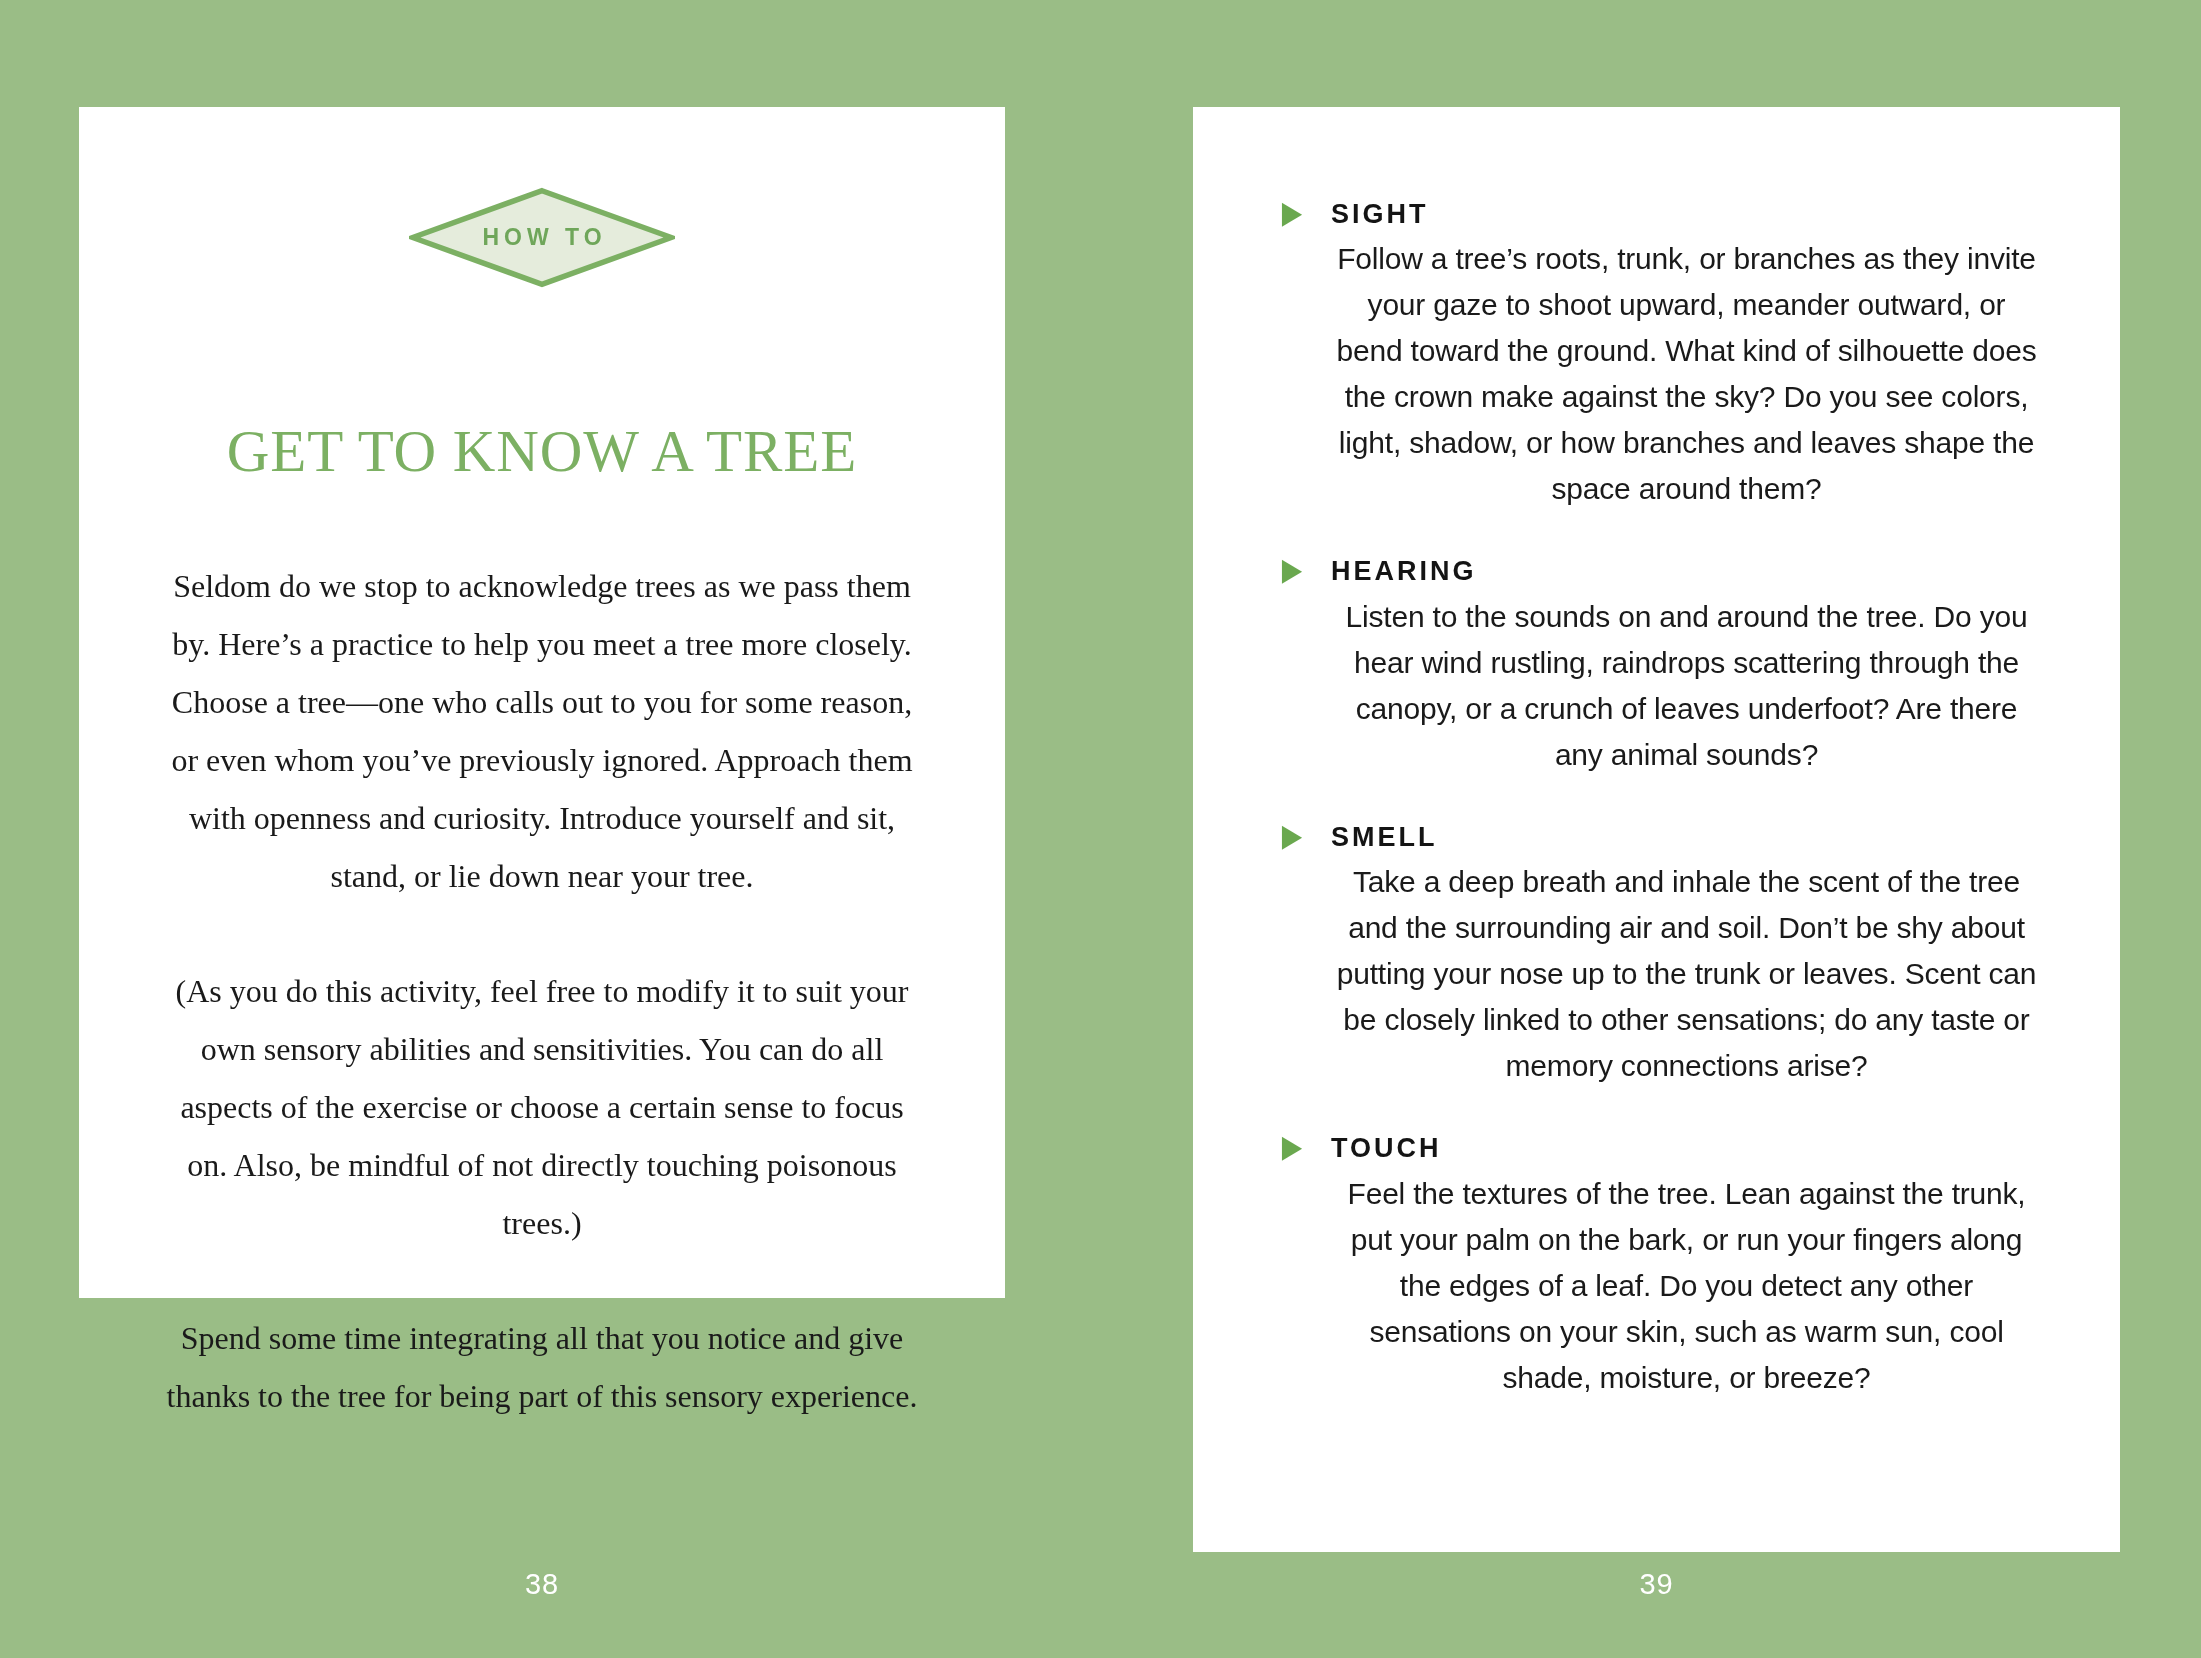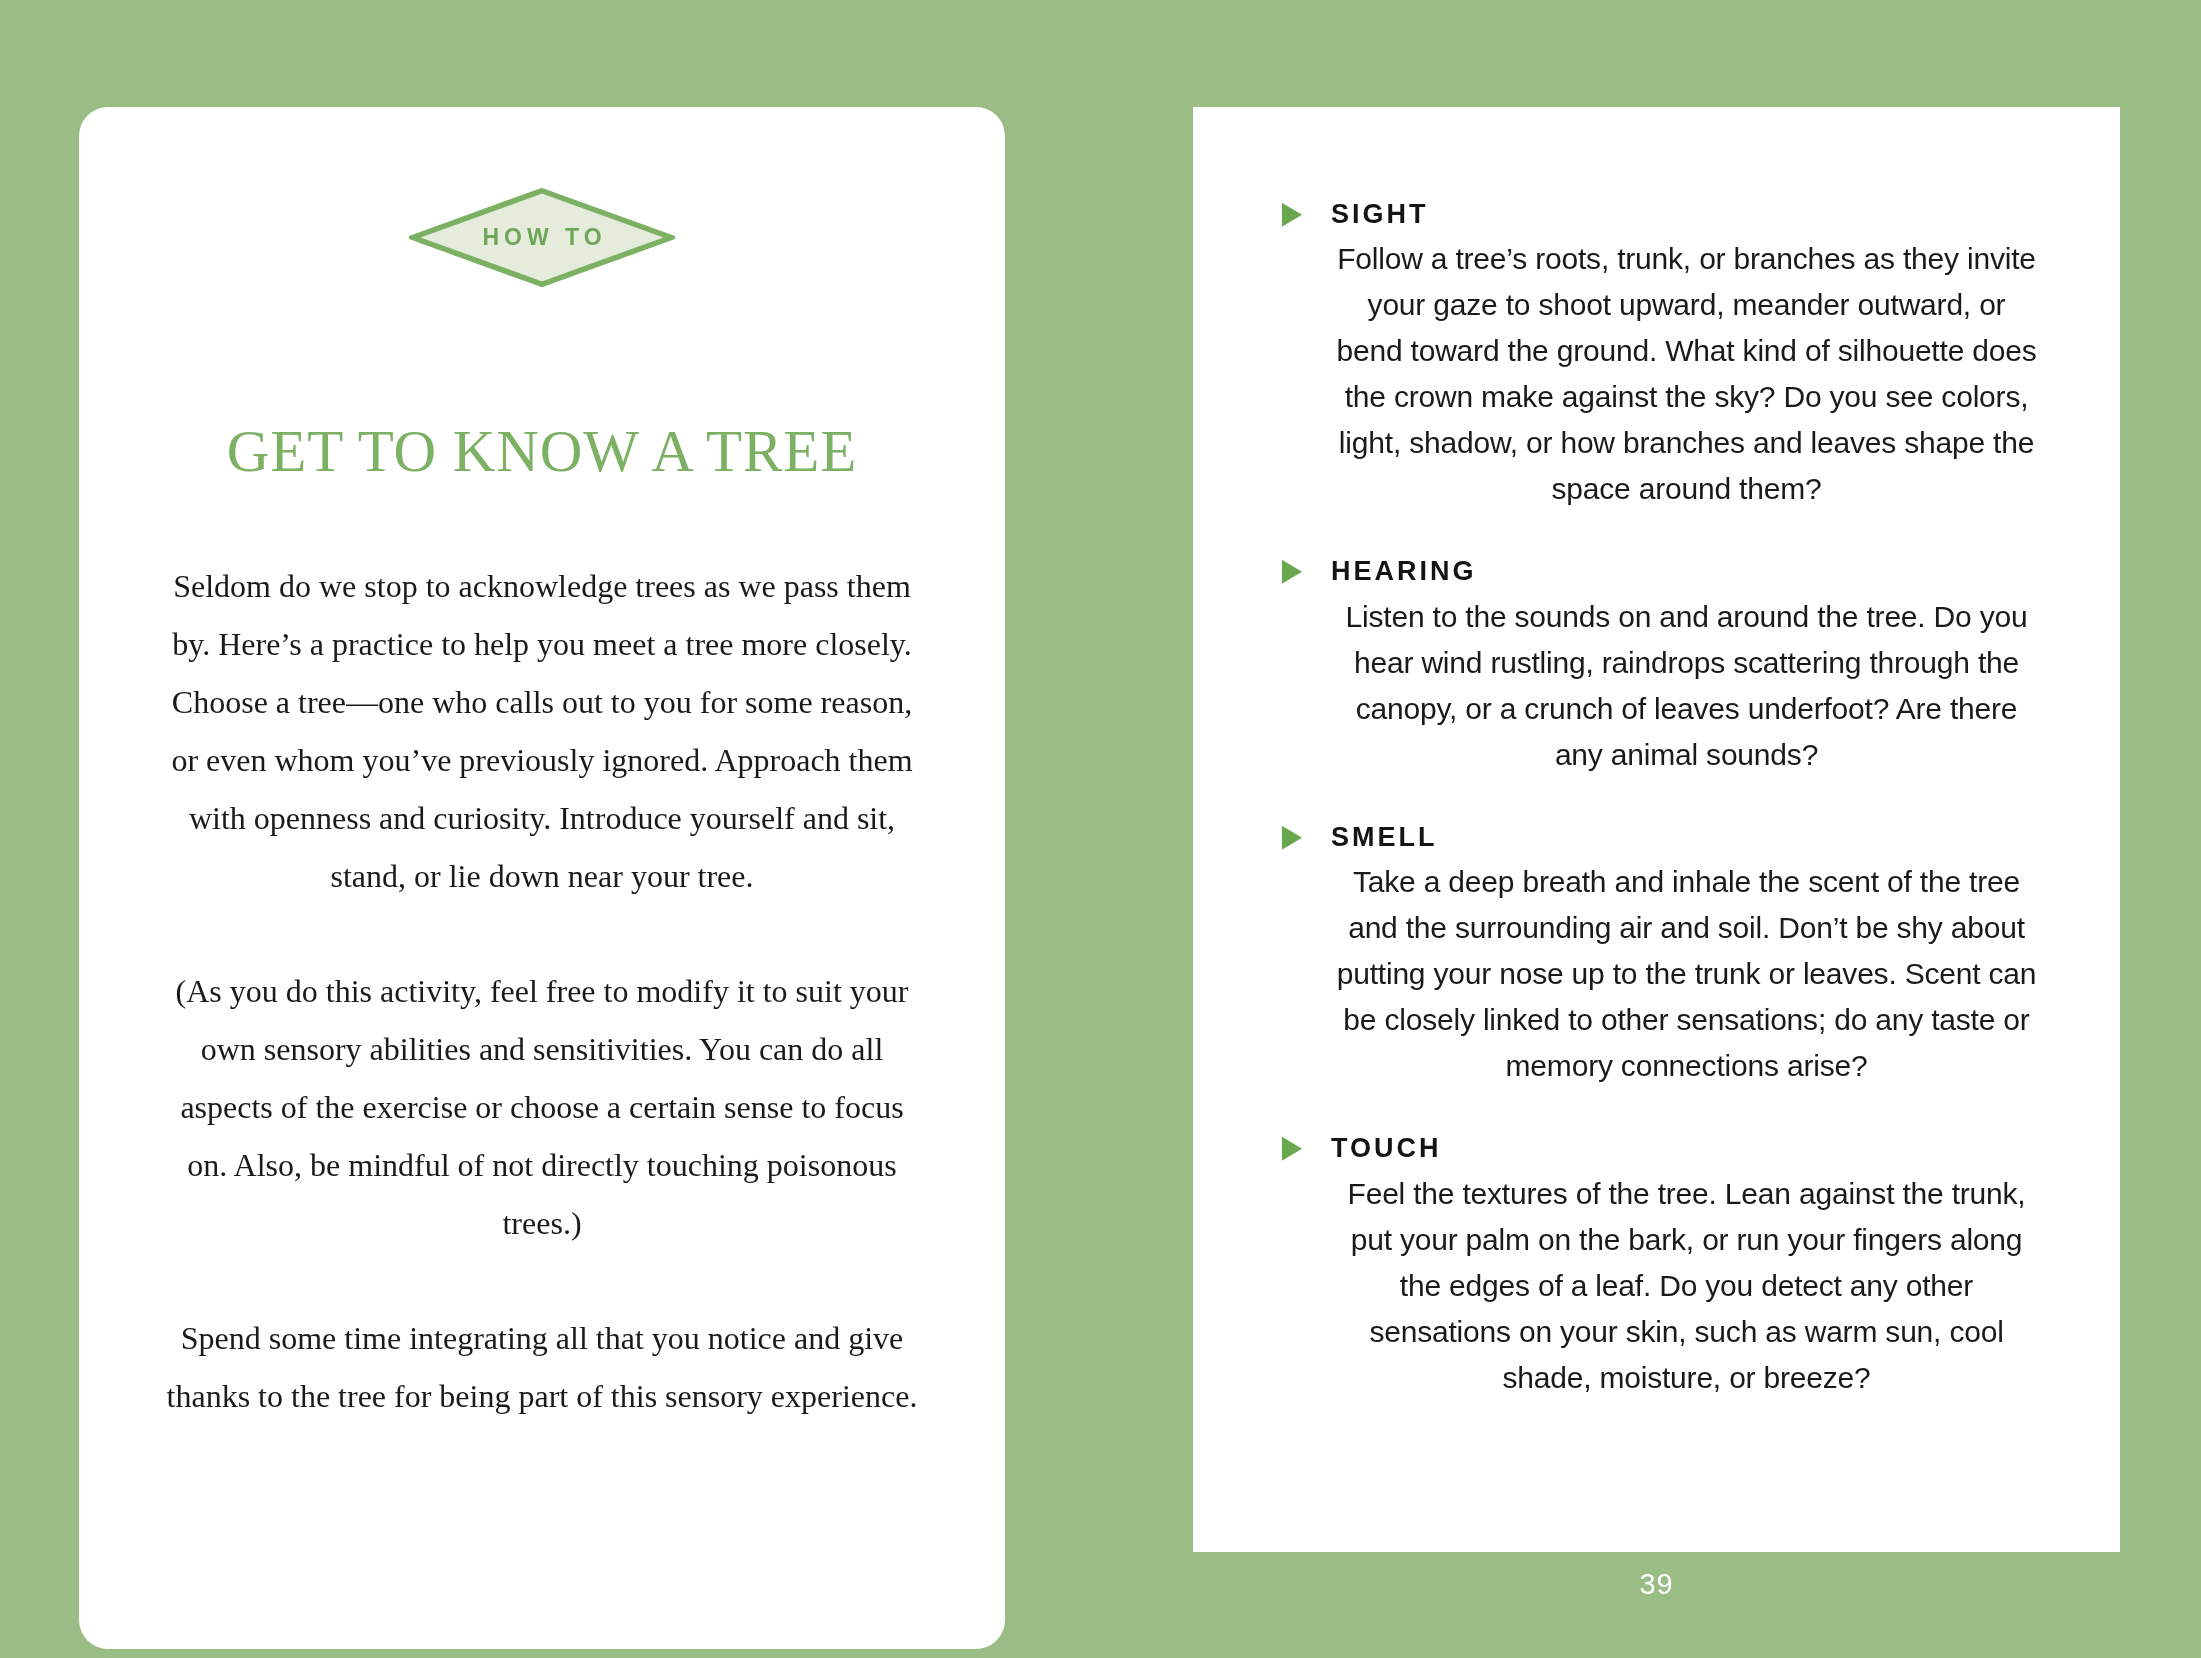--- a/index.html
+++ b/index.html
@@ -23,22 +23,21 @@
   
   .page {
     position: absolute;
     background: #ffffff;
     box-sizing: border-box;
   }
   .page-left {
     left: 79px;
     top: 107px;
     width: 926px;
-    height: 1542px;
-    border-radius: 29px;
+    height: 1191px;
   }
   .page-right {
     left: 1193px;
     top: 107px;
     width: 927px;
     height: 1445px;
     text-align: center;
   }
 
   

